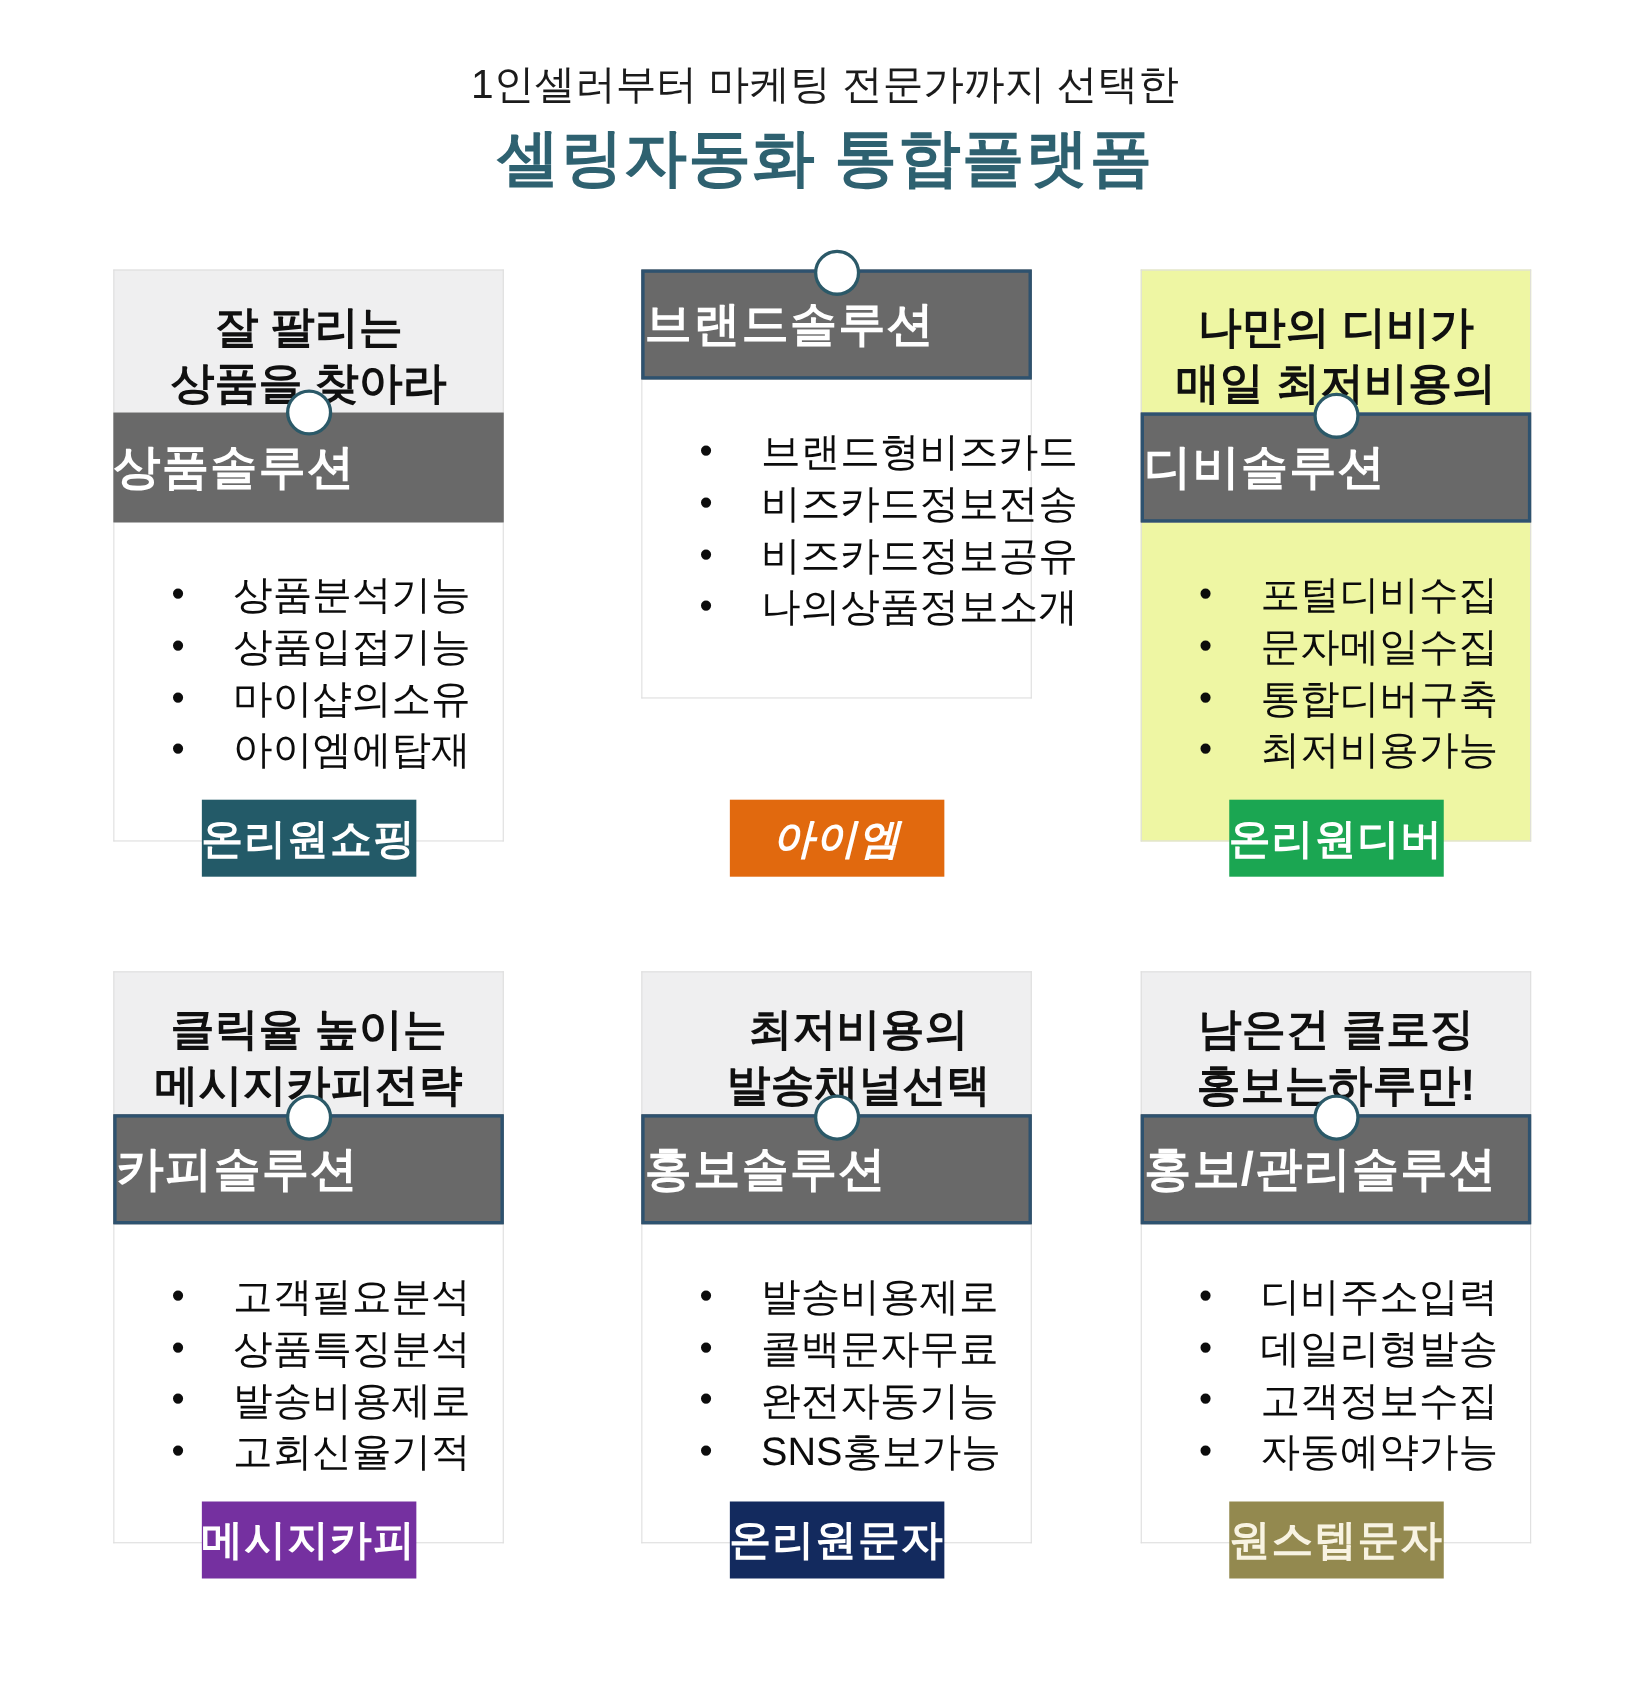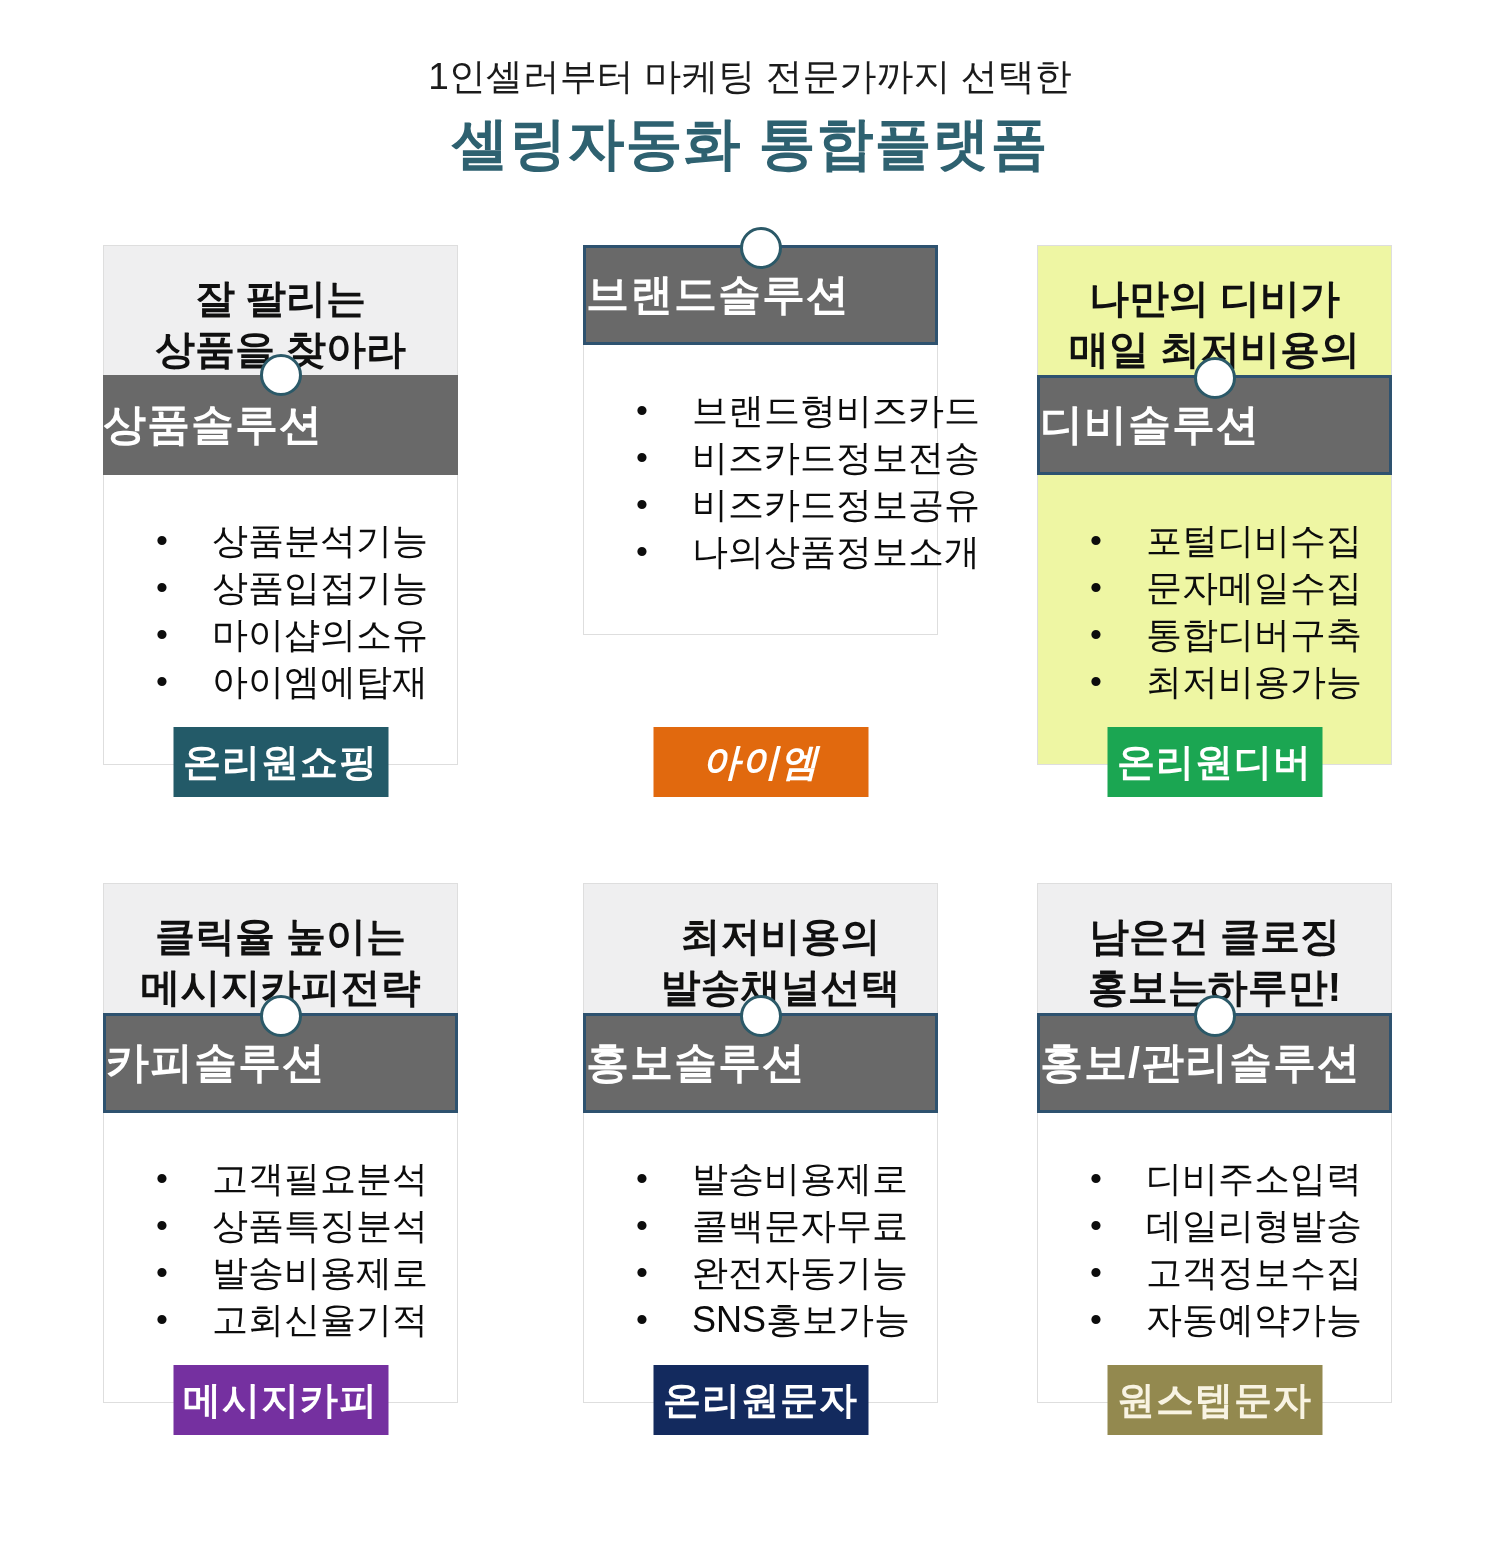--- a/index.html
+++ b/index.html
@@ -105,21 +105,21 @@
     font-size: 34px;
     margin-right: 44px;
     color: #0c0c0c;
   }
 
   .badge {
     position: absolute;
     left: 50%;
     transform: translateX(-50%);
     top: 482px;
-    width: 215px;
+    width: 195px;
     height: 70px;
     display: flex;
     align-items: center;
     justify-content: center;
     font-size: 38px;
     font-weight: bold;
     letter-spacing: 1px;
     z-index: 2;
   }
 </style>

